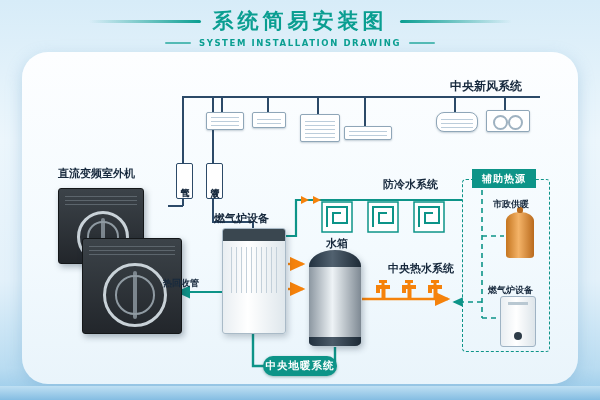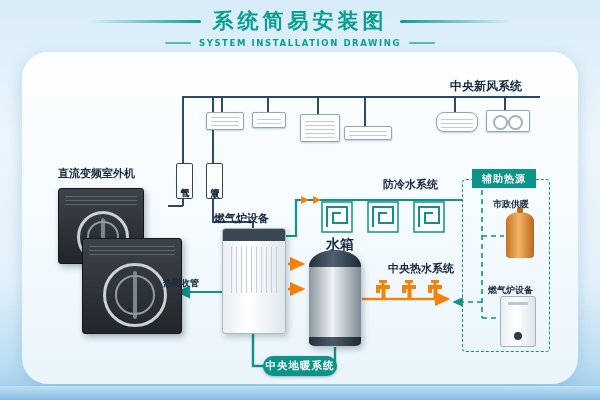--- a/index.html
+++ b/index.html
@@ -189,21 +189,21 @@
       <path d="M482,318 H498"></path>
       <path d="M482,302 H454" marker-end="url(#arrT)"></path>
     </g>
   </svg>
 
   <div class="lbl" style="left:450px;top:78px;font-size:12px;">中央新风系统</div>
   <div class="lbl" style="left:58px;top:166px;">直流变频室外机</div>
   <div class="lbl" style="left:214px;top:211px;">燃气炉设备</div>
   <div class="lbl small" style="left:163px;top:277px;">热回收管</div>
   <div class="lbl" style="left:383px;top:177px;">防冷水系统</div>
-  <div class="lbl" style="left:326px;top:236px;font-size:14px;">水箱</div>
+  <div class="lbl" style="left:326px;top:236px;font-size:11px;">水箱</div>
   <div class="lbl" style="left:388px;top:261px;">中央热水系统</div>
   <div class="lbl small" style="left:493px;top:198px;">市政供暖</div>
   <div class="lbl small" style="left:488px;top:284px;text-align:right;">燃气炉设备</div>
 
   <div class="pipebox" style="left:176px;top:163px;">气管</div>
   <div class="pipebox" style="left:206px;top:163px;">液管</div>
 
   <div class="ceil-unit" style="left:206px;top:112px;width:36px;height:16px;">
       <div class="grille"></div>
     </div>

